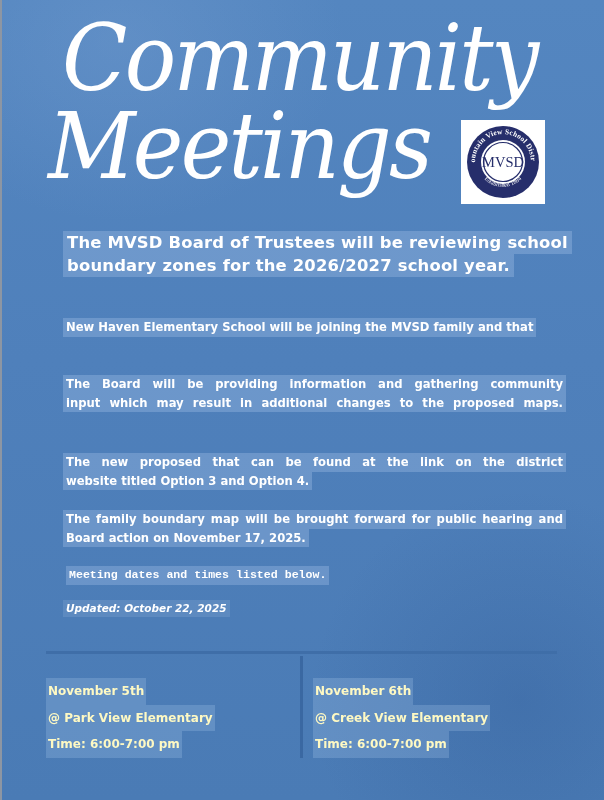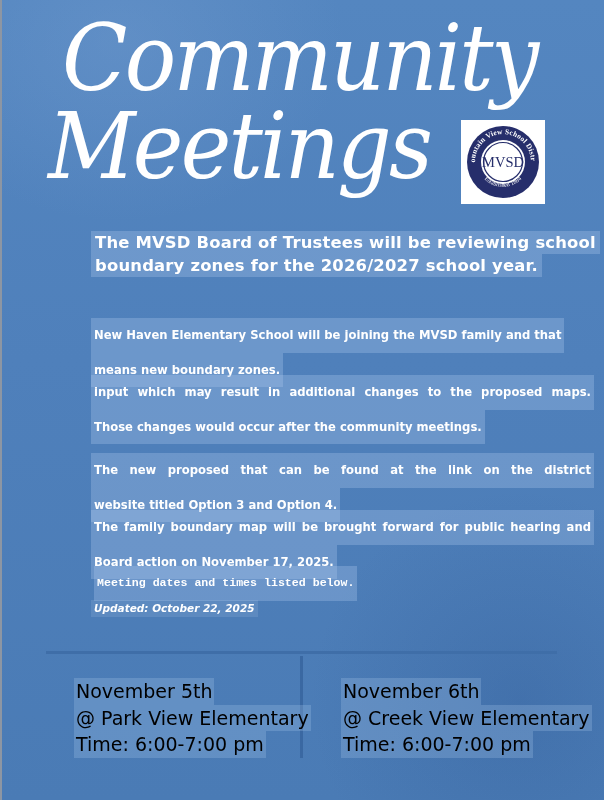--- a/index.html
+++ b/index.html
@@ -33,46 +33,45 @@
     position: absolute; left: 461px; top: 120px; width: 84px; height: 84px;
     background: #ffffff;
     display: flex; align-items: center; justify-content: center;
   }
 
   .hl-block { position: absolute; color: #ffffff; }
   .hl-line {
     display: block; width: fit-content;
     background: rgba(170, 200, 235, 0.32);
     white-space: nowrap;
-    margin-left: 28px;
   }
   .lead { left: 63px; top: 231px; font-size: 16.4px; font-weight: bold; letter-spacing: 0.2px; }
   .lead .hl-line { line-height: 23px; padding: 0 4px; }
 
   .para { left: 63px; font-size: 11.6px; font-weight: bold; }
-  .para .hl-line { line-height: 18.5px; padding: 8px 3px; }
+  .para .hl-line { line-height: 18.5px; padding: 0 3px; }
   .para .justify { width: 503px; text-align: justify; text-align-last: justify; }
 
   .p1 { top: 318px; }
   .p2 { top: 375px; }
   .p3 { top: 453px; }
   .p4 { top: 510px; }
   .p5 { top: 566px; left: 66px; font-family: Liberation Mono, monospace; }
   .updated { left: 63px; top: 600px; font-size: 10.5px; font-style: italic; font-weight: bold; }
   .updated .hl-line { line-height: 17px; padding: 0 3px; background: rgba(170,200,235,0.18); }
 
   .divider-h {
     position: absolute; left: 46px; top: 651px; width: 511px; height: 3px;
     background: #3f6ea8;
   }
   .divider-v {
     position: absolute; left: 300px; top: 656px; width: 3px; height: 102px;
     background: #3a68a2;
   }
-  .event { position: absolute; top: 678px; color: #000000; font-size: 19px; font-weight: normal; }
+  .event { position: absolute; top: 678px; color: #fef9c3; font-size: 12px; font-weight: bold; }
   .event .hl-line { line-height: 26.5px; padding: 0 2px; background: rgba(170,200,235,0.26); }
   .event-1 { left: 46px; }
   .event-2 { left: 313px; }
 </style>
 </head>
 <body>
 
 <div class="poster"></div>
 <div class="left-edge"></div>
 
@@ -98,26 +97,25 @@
   </svg>
 </div>
 
 <div class="hl-block lead">
   <span class="hl-line">The MVSD Board of Trustees will be reviewing school</span>
   <span class="hl-line">boundary zones for the 2026/2027 school year.</span>
 </div>
 
 <div class="hl-block para p1">
   <span class="hl-line">New Haven Elementary School will be joining the MVSD family and that</span>
-  <span class="hl-line">means new boundary zones.</span>
 </div>
 
 <div class="hl-block para p2">
+  <span class="hl-line justify">The Board will be providing information and gathering community</span>
   <span class="hl-line justify">input which may result in additional changes to the proposed maps.</span>
-  <span class="hl-line">Those changes would occur after the community meetings.</span>
 </div>
 
 <div class="hl-block para p3">
   <span class="hl-line justify">The new proposed that can be found at the link on the district</span>
   <span class="hl-line">website titled Option 3 and Option 4.</span>
 </div>
 
 <div class="hl-block para p4">
   <span class="hl-line justify">The family boundary map will be brought forward for public hearing and</span>
   <span class="hl-line">Board action on November 17, 2025.</span>

